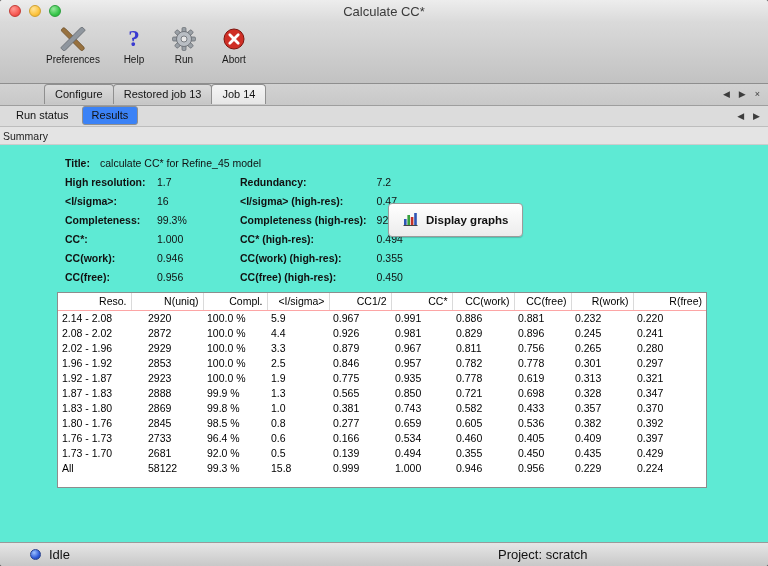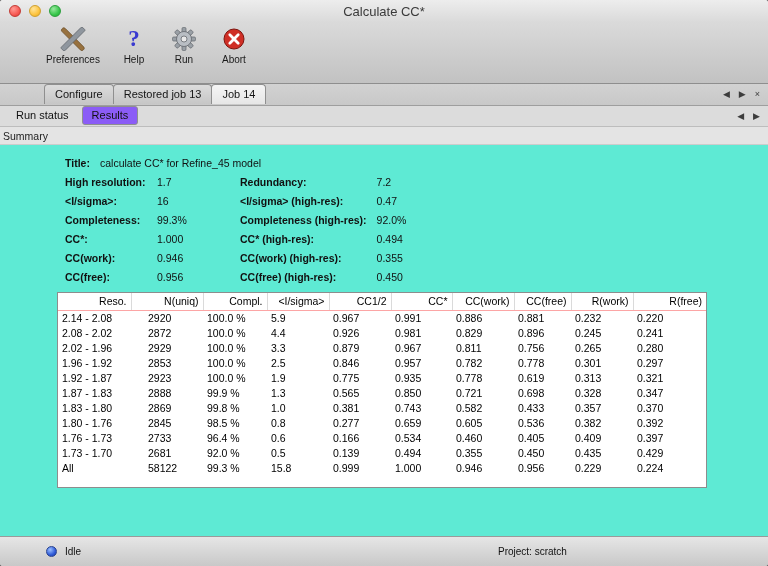--- a/index.html
+++ b/index.html
@@ -40,21 +40,21 @@
   .tab.active { background:linear-gradient(#f5f5f5,#e6e6e6); }
   .tabctrl { position:absolute; right:7px; top:5px; display:flex; gap:7px;
     font-size:9px; color:#3c3c3c; line-height:1; }
   .tabctrl span { padding:1px; }
 
   
   .subtabbar { height:21px; background:#dcdcdc; border-bottom:1px solid #bdbdbd;
     display:flex; align-items:center; padding:0 8px 0 6px; position:relative; flex:0 0 auto; }
   .subtab { font-size:11px; padding:2px 9px 3px; margin-right:3px; color:#111;
     border:1px solid transparent; white-space:nowrap; }
-  .subtab.active { background:#8b5cf6; border:1px solid #8f8f8f; border-radius:3px; }
+  .subtab.active { background:#3b82f6; border:1px solid #8f8f8f; border-radius:3px; }
 
   
   .summaryhdr { height:18px; background:#e4e4e4; border-bottom:1px solid #cccccc;
     font-size:10.5px; color:#222; display:flex; align-items:center; padding-left:3px; flex:0 0 auto; }
 
   
   .content { flex:1 1 auto; background:#5eead4; position:relative; padding:8px 8px 0 65px; overflow:hidden; }
 
   .titleline { height:19px; display:flex; align-items:center; font-size:10.5px; }
   .titleline .lbl { font-weight:bold; width:35px; }
@@ -73,23 +73,23 @@
     background:#fff; border:1px solid #8d8d8d; overflow:hidden; }
   table { border-collapse:collapse; table-layout:fixed; width:100%; font-size:10.5px; color:#000; }
   th { font-weight:normal; text-align:right; padding:2px 4px 3px;
     border-right:1px solid #dadada; border-bottom:1px solid #fca5a5; height:16px;
     white-space:nowrap; overflow:hidden; }
   th:last-child { border-right:none; }
   td { padding:1px 4px; height:15px; white-space:nowrap; overflow:hidden; }
   td:nth-child(2) { padding-left:17px; }
 
   
-  .statusbar { height:30px; background:linear-gradient(#e6e6e6,#c8c8c8);
+  .statusbar { height:24px; background:linear-gradient(#e6e6e6,#c8c8c8);
     border-top:1px solid #9a9a9a; display:flex; align-items:center;
-    font-size:10px; color:#111; padding-left:46px; position:relative; flex:0 0 auto; }
+    font-size:13px; color:#111; padding-left:30px; position:relative; flex:0 0 auto; }
   .status-dot { width:11px; height:11px; border-radius:50%; margin-right:8px;
     background:radial-gradient(circle at 35% 30%, #9cc0ff, #2f5bd8 60%, #1c3a9e);
     border:1px solid #27418f; }
   .project { position:absolute; left:498px; }
 </style>
 </head>
 <body>
 
 <div class="window">
 
@@ -201,20 +201,30 @@
         <div class="cell lbl">CC(work):</div>
         <div class="cell val">0.946</div>
         <div class="cell lbl">CC(work) (high-res):</div>
         <div class="cell val">0.355</div>
         <div class="cell lbl">CC(free):</div>
         <div class="cell val">0.956</div>
         <div class="cell lbl">CC(free) (high-res):</div>
         <div class="cell val">0.450</div>
       </div>
 
+    <button class="btn-graphs">
+      <span class="btn-icon"><svg width="15" height="14" viewBox="0 0 15 14">
+            <rect x="1" y="7" width="2.6" height="6" fill="#2e55b5"></rect>
+            <rect x="4.4" y="3" width="2.6" height="10" fill="#35a03c"></rect>
+            <rect x="7.8" y="5" width="2.6" height="8" fill="#c23229"></rect>
+            <rect x="11.2" y="1" width="2.6" height="12" fill="#2e55b5"></rect>
+            <line x1="0.5" y1="13.5" x2="14.5" y2="13.5" stroke="#444" stroke-width="1"></line>
+          </svg></span>
+      <span>Display graphs</span>
+    </button>
 
     <div class="tablewrap">
       <table>
         <colgroup>
           <col style="width:73px">
             <col style="width:72px">
             <col style="width:64px">
           <col style="width:62px">
             <col style="width:62px">
             <col style="width:61px">

